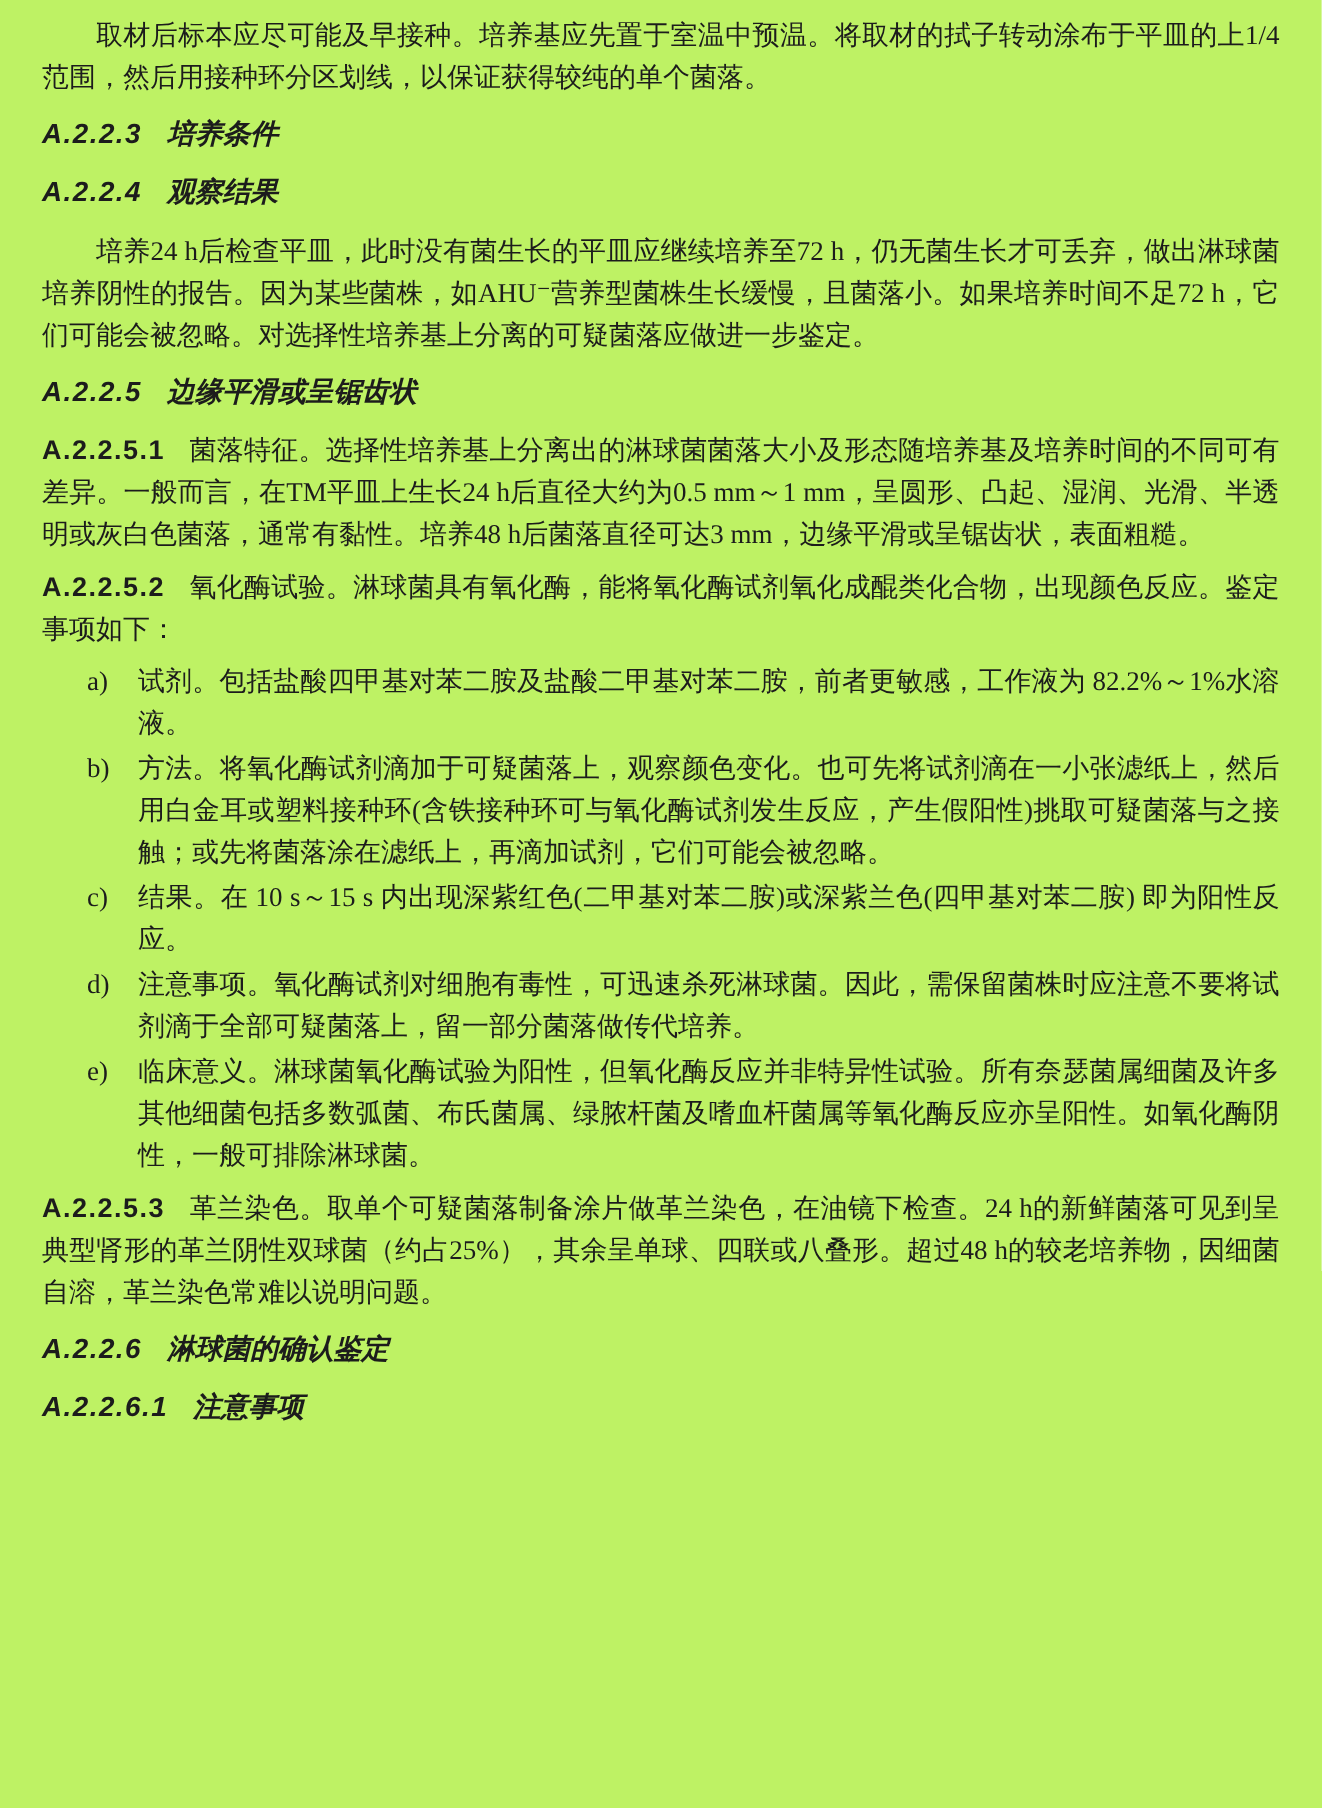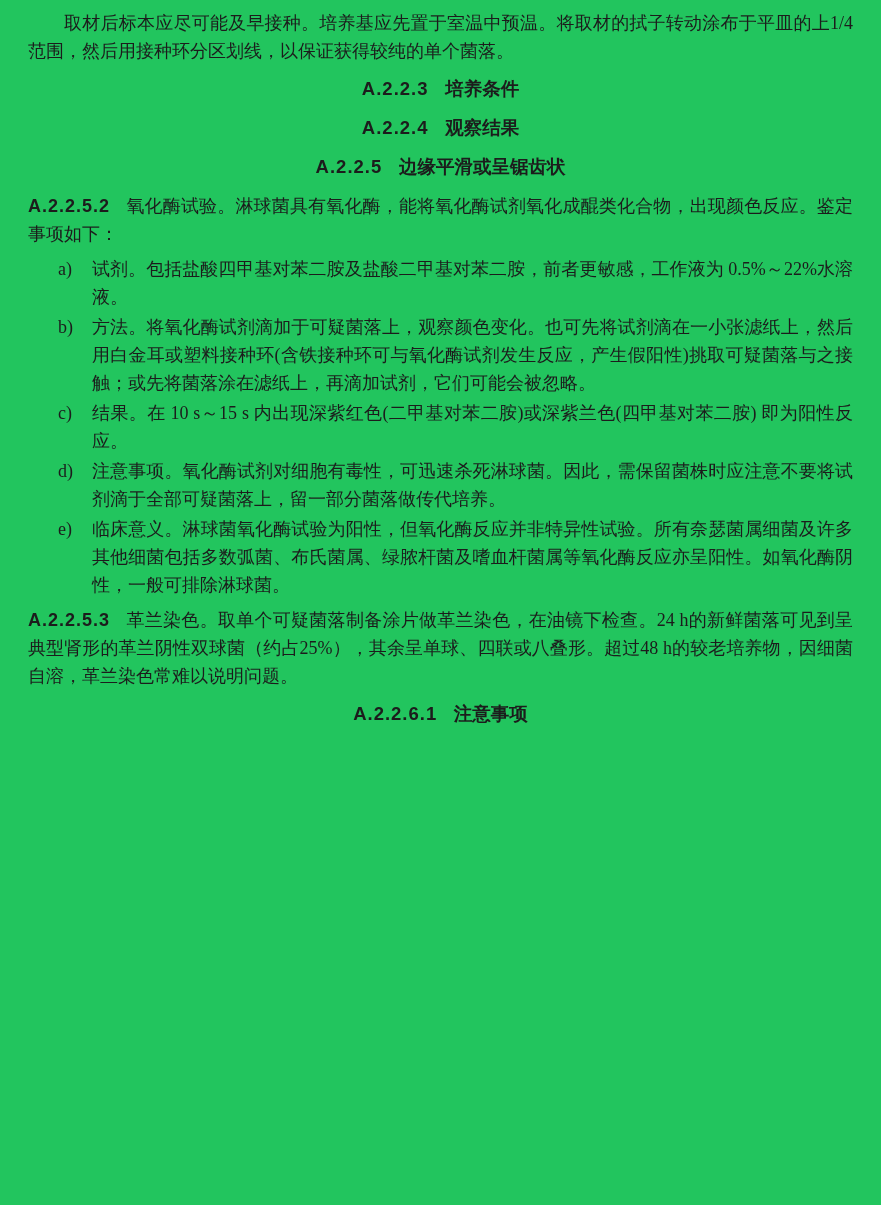--- a/index.html
+++ b/index.html
@@ -5,38 +5,39 @@
   html, body {
     margin: 0;
     padding: 0;
     background: #ffffff;
   }
   .page {
     width: 881px;
     min-height: 1205px;
     box-sizing: border-box;
     padding: 9px 28px 14px 28px;
-    background: #22c55e;
+    background: #bef264;
     color: #1c1c1c;
     font-family: "Liberation Serif", "DejaVu Serif", serif;
     font-size: 18px;
     line-height: 28px;
     text-align: justify;
   }
   .para {
     margin: 0 0 7px 0;
     text-indent: 2em;
   }
   .heading {
     font-family: "Liberation Sans", "DejaVu Sans", sans-serif;
     font-weight: 700;
     font-size: 18.5px;
     line-height: 28px;
     margin: 10px 0 11px 0;
-    text-align: center;
+    text-align: left;
+    font-style: italic;
   }
   .heading .hnum {
     margin-right: 0.9em;
     letter-spacing: 1px;
   }
   .clause {
     margin: 0 0 7px 0;
     text-indent: 0;
   }
   .clause .cnum {
@@ -68,34 +69,38 @@
 
   <p class="para">取材后标本应尽可能及早接种。培养基应先置于室温中预温。将取材的拭子转动涂布于平皿的上1/4范围，然后用接种环分区划线，以保证获得较纯的单个菌落。</p>
 
   <h3 class="heading">
     <span class="hnum">A.2.2.3</span><span class="htitle">培养条件</span>
   </h3>
 
   <h3 class="heading">
     <span class="hnum">A.2.2.4</span><span class="htitle">观察结果</span>
   </h3>
+  <p class="para">培养24 h后检查平皿，此时没有菌生长的平皿应继续培养至72 h，仍无菌生长才可丢弃，做出淋球菌培养阴性的报告。因为某些菌株，如AHU⁻营养型菌株生长缓慢，且菌落小。如果培养时间不足72 h，它们可能会被忽略。对选择性培养基上分离的可疑菌落应做进一步鉴定。</p>
 
   <h3 class="heading">
     <span class="hnum">A.2.2.5</span><span class="htitle">边缘平滑或呈锯齿状</span>
   </h3>
 
+  <p class="clause">
+    <span class="cnum">A.2.2.5.1</span><span class="ctext">菌落特征。选择性培养基上分离出的淋球菌菌落大小及形态随培养基及培养时间的不同可有差异。一般而言，在TM平皿上生长24 h后直径大约为0.5 mm～1 mm，呈圆形、凸起、湿润、光滑、半透明或灰白色菌落，通常有黏性。培养48 h后菌落直径可达3 mm，边缘平滑或呈锯齿状，表面粗糙。</span>
+  </p>
 
   <p class="clause">
     <span class="cnum">A.2.2.5.2</span><span class="ctext">氧化酶试验。淋球菌具有氧化酶，能将氧化酶试剂氧化成醌类化合物，出现颜色反应。鉴定事项如下：</span>
   </p>
 
   <div class="list">
     <div class="list-item">
       <span class="li-label">a)</span>
-      <span class="li-text">试剂。包括盐酸四甲基对苯二胺及盐酸二甲基对苯二胺，前者更敏感，工作液为 0.5%～22%水溶液。</span>
+      <span class="li-text">试剂。包括盐酸四甲基对苯二胺及盐酸二甲基对苯二胺，前者更敏感，工作液为 82.2%～1%水溶液。</span>
     </div>
     <div class="list-item">
       <span class="li-label">b)</span>
       <span class="li-text">方法。将氧化酶试剂滴加于可疑菌落上，观察颜色变化。也可先将试剂滴在一小张滤纸上，然后用白金耳或塑料接种环(含铁接种环可与氧化酶试剂发生反应，产生假阳性)挑取可疑菌落与之接触；或先将菌落涂在滤纸上，再滴加试剂，它们可能会被忽略。</span>
     </div>
     <div class="list-item">
       <span class="li-label">c)</span>
       <span class="li-text">结果。在 10 s～15 s 内出现深紫红色(二甲基对苯二胺)或深紫兰色(四甲基对苯二胺) 即为阳性反应。</span>
     </div>
     <div class="list-item">
@@ -105,19 +110,22 @@
     <div class="list-item">
       <span class="li-label">e)</span>
       <span class="li-text">临床意义。淋球菌氧化酶试验为阳性，但氧化酶反应并非特异性试验。所有奈瑟菌属细菌及许多其他细菌包括多数弧菌、布氏菌属、绿脓杆菌及嗜血杆菌属等氧化酶反应亦呈阳性。如氧化酶阴性，一般可排除淋球菌。</span>
     </div>
   </div>
 
   <p class="clause">
     <span class="cnum">A.2.2.5.3</span><span class="ctext">革兰染色。取单个可疑菌落制备涂片做革兰染色，在油镜下检查。24 h的新鲜菌落可见到呈典型肾形的革兰阴性双球菌（约占25%），其余呈单球、四联或八叠形。超过48 h的较老培养物，因细菌自溶，革兰染色常难以说明问题。</span>
   </p>
 
+  <h3 class="heading">
+    <span class="hnum">A.2.2.6</span><span class="htitle">淋球菌的确认鉴定</span>
+  </h3>
 
   <h3 class="heading">
     <span class="hnum">A.2.2.6.1</span><span class="htitle">注意事项</span>
   </h3>
 
 
 </div>
 
 </body></html>

